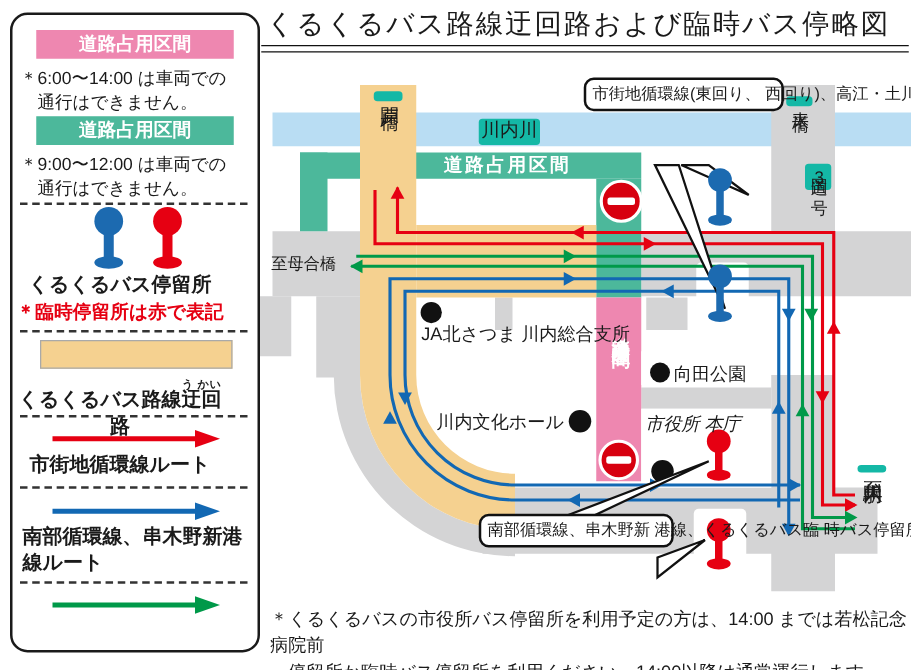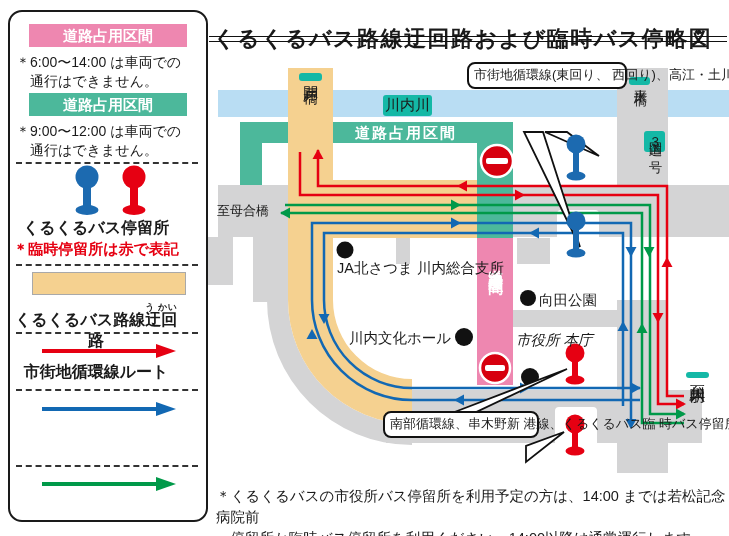--- a/index.html
+++ b/index.html
@@ -6,21 +6,21 @@
   body{width:729px;height:536px;position:relative;background:#fff;overflow:hidden;
        font-family:"Liberation Sans","DejaVu Sans",sans-serif;color:#1a1a1a;}
   .abs{position:absolute;}
   .pre{white-space:pre-line;}
   .nowrap{white-space:nowrap;}
   #map-svg{position:absolute;left:0;top:0;z-index:1;}
   .lbl{position:absolute;z-index:3;line-height:1.25;}
   .vtext{writing-mode:vertical-rl;text-orientation:upright;letter-spacing:2px;}
   .pill{background:#14b8a6;padding:1px 2px;border-radius:3px;}
   
-  #page-title{left:213px;top:5px;font-size:22px;font-weight:bold;letter-spacing:1.5px;z-index:3;margin-top:20px;}
+  #page-title{left:213px;top:5px;font-size:22px;font-weight:normal;letter-spacing:1.5px;z-index:3;}
   #title-rule{left:209px;top:36px;width:518px;height:4px;border-top:1.5px solid #111;border-bottom:1.5px solid #111;z-index:3;}
   
   #legend{left:8px;top:10px;width:196px;height:508px;background:#fff;border:2.5px solid #1a1a1a;border-radius:14px;z-index:4;}
   #legend .hdr{position:absolute;left:19px;width:158px;height:23px;color:#fff;font-weight:bold;font-size:15px;text-align:center;line-height:23px;}
   #legend .note{position:absolute;left:6px;font-size:14px;line-height:19px;}
   #legend .dash{position:absolute;left:6px;width:182px;border-top:2px dashed #333;}
   #legend .cap{position:absolute;left:0;width:172px;text-align:center;font-size:16px;font-weight:bold;}
   #legend .cap2{position:absolute;left:8px;font-size:16px;font-weight:bold;line-height:21px;}
   .arrow-svg{position:absolute;left:28px;width:140px;height:16px;}
   
@@ -221,19 +221,21 @@
     <line x1="4" y1="8" x2="120" y2="8" stroke="#e60012" stroke-width="4"></line>
       <path d="M138,8 L118,1 L118,15 Z" fill="#e60012"></path>
   </svg>
   <div class="cap" style="top:350px;">市街地循環線ルート</div>
   <div class="dash" style="top:377px;"></div>
 
   <svg class="arrow-svg" style="top:389px;">
     <line x1="4" y1="8" x2="120" y2="8" stroke="#1268b3" stroke-width="4"></line>
       <path d="M138,8 L118,1 L118,15 Z" fill="#1268b3"></path>
   </svg>
+  <div class="cap2 pre" style="top:407px;">南部循環線、串木野新港
+線ルート</div>
   <div class="dash" style="top:453px;"></div>
 
   <svg class="arrow-svg" style="top:464px;">
     <line x1="4" y1="8" x2="120" y2="8" stroke="#009949" stroke-width="4"></line>
       <path d="M138,8 L118,1 L118,15 Z" fill="#009949"></path>
   </svg>
 </div>
 
 </body></html>

